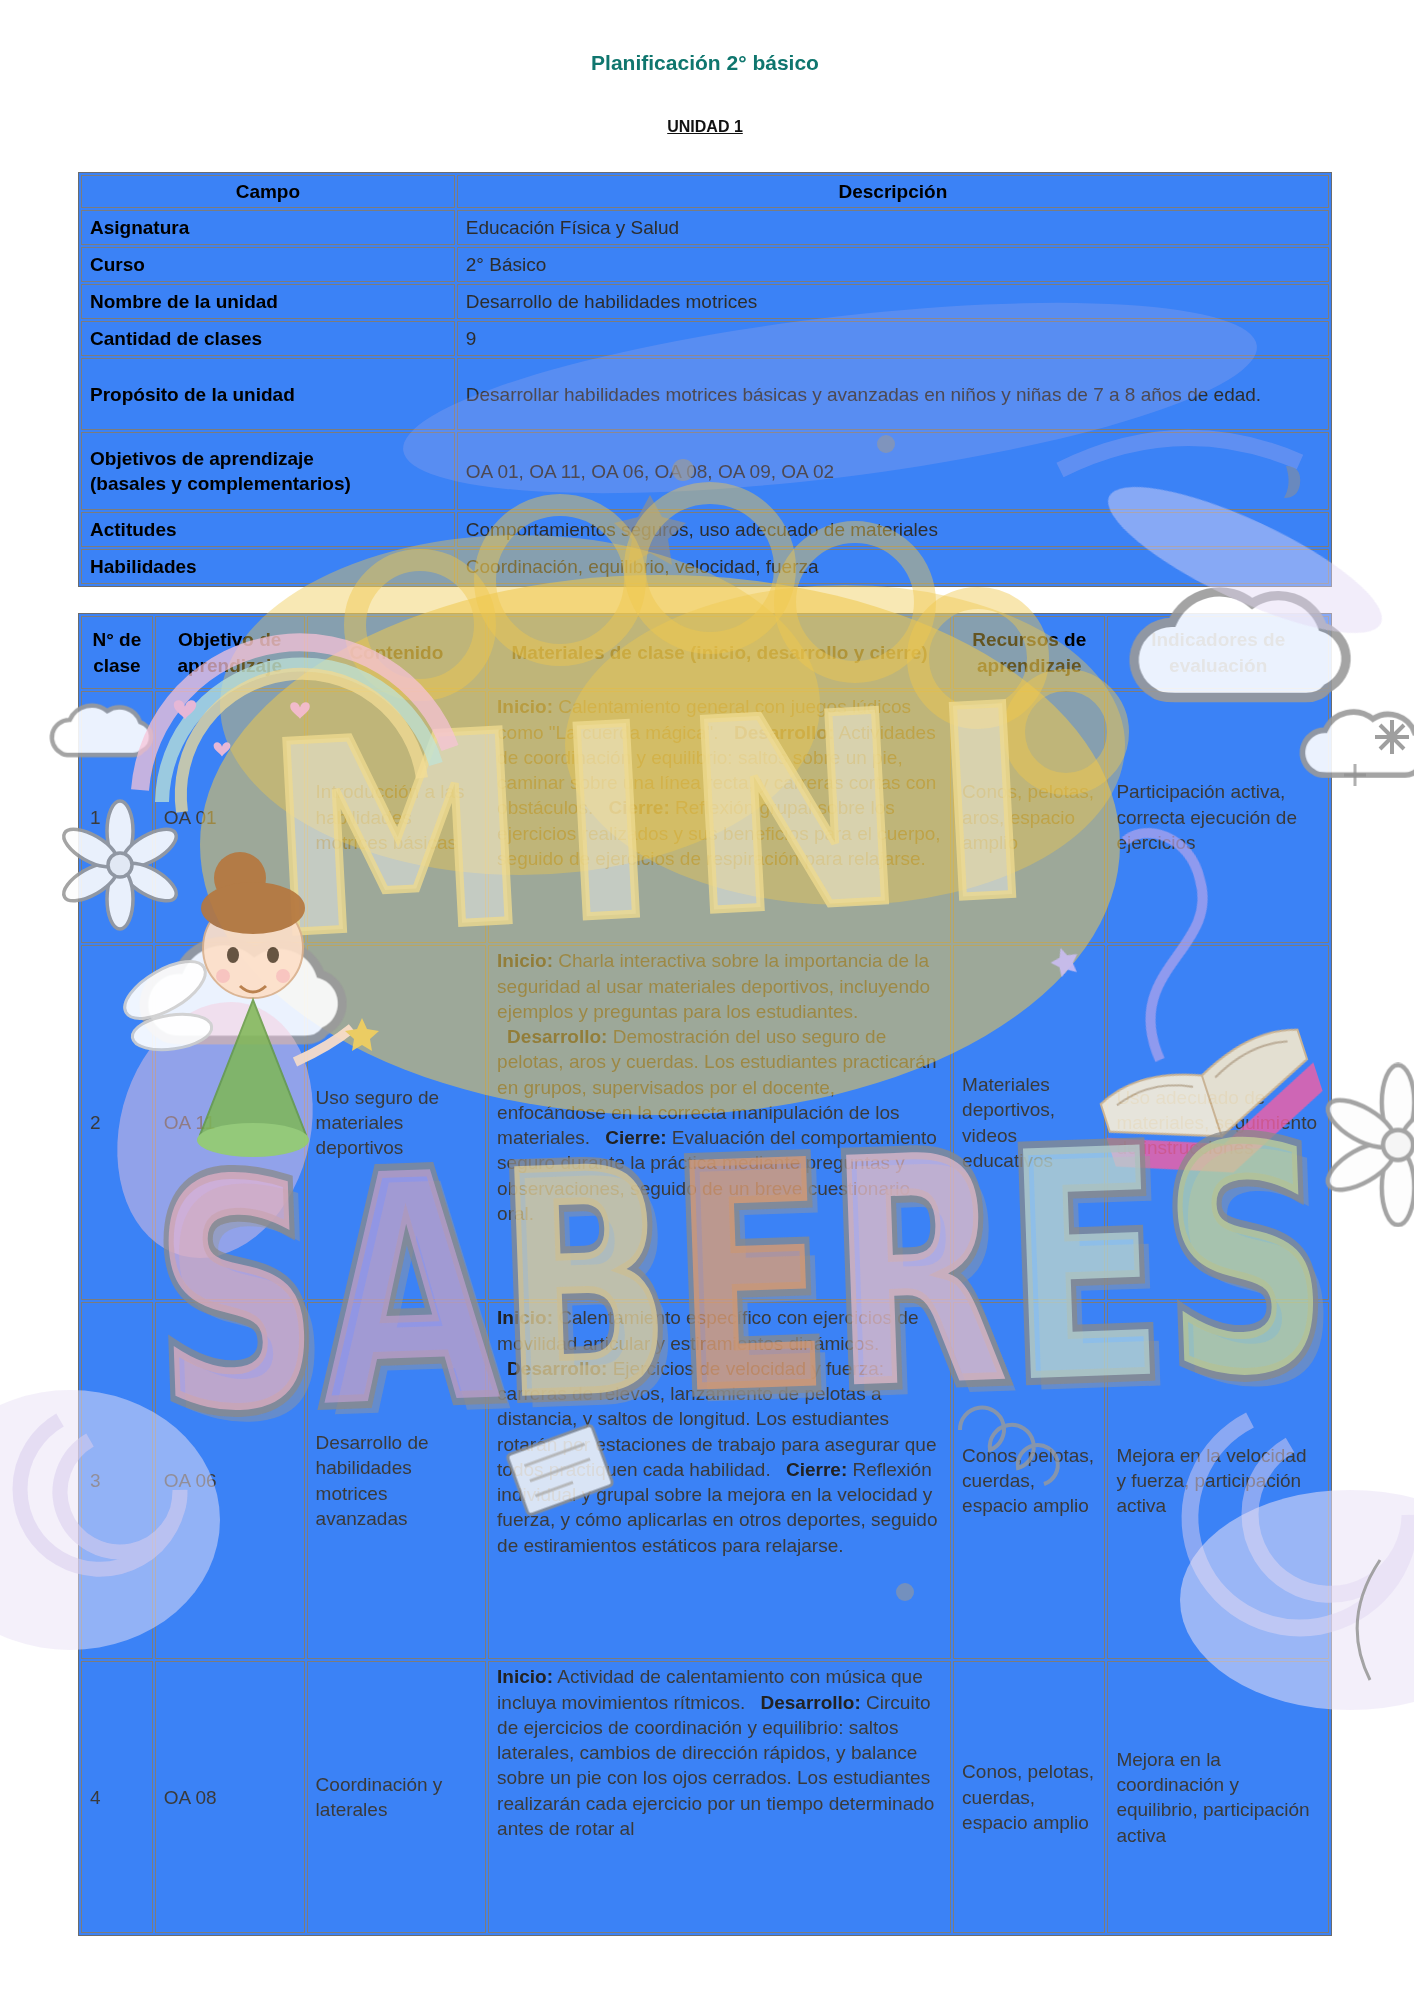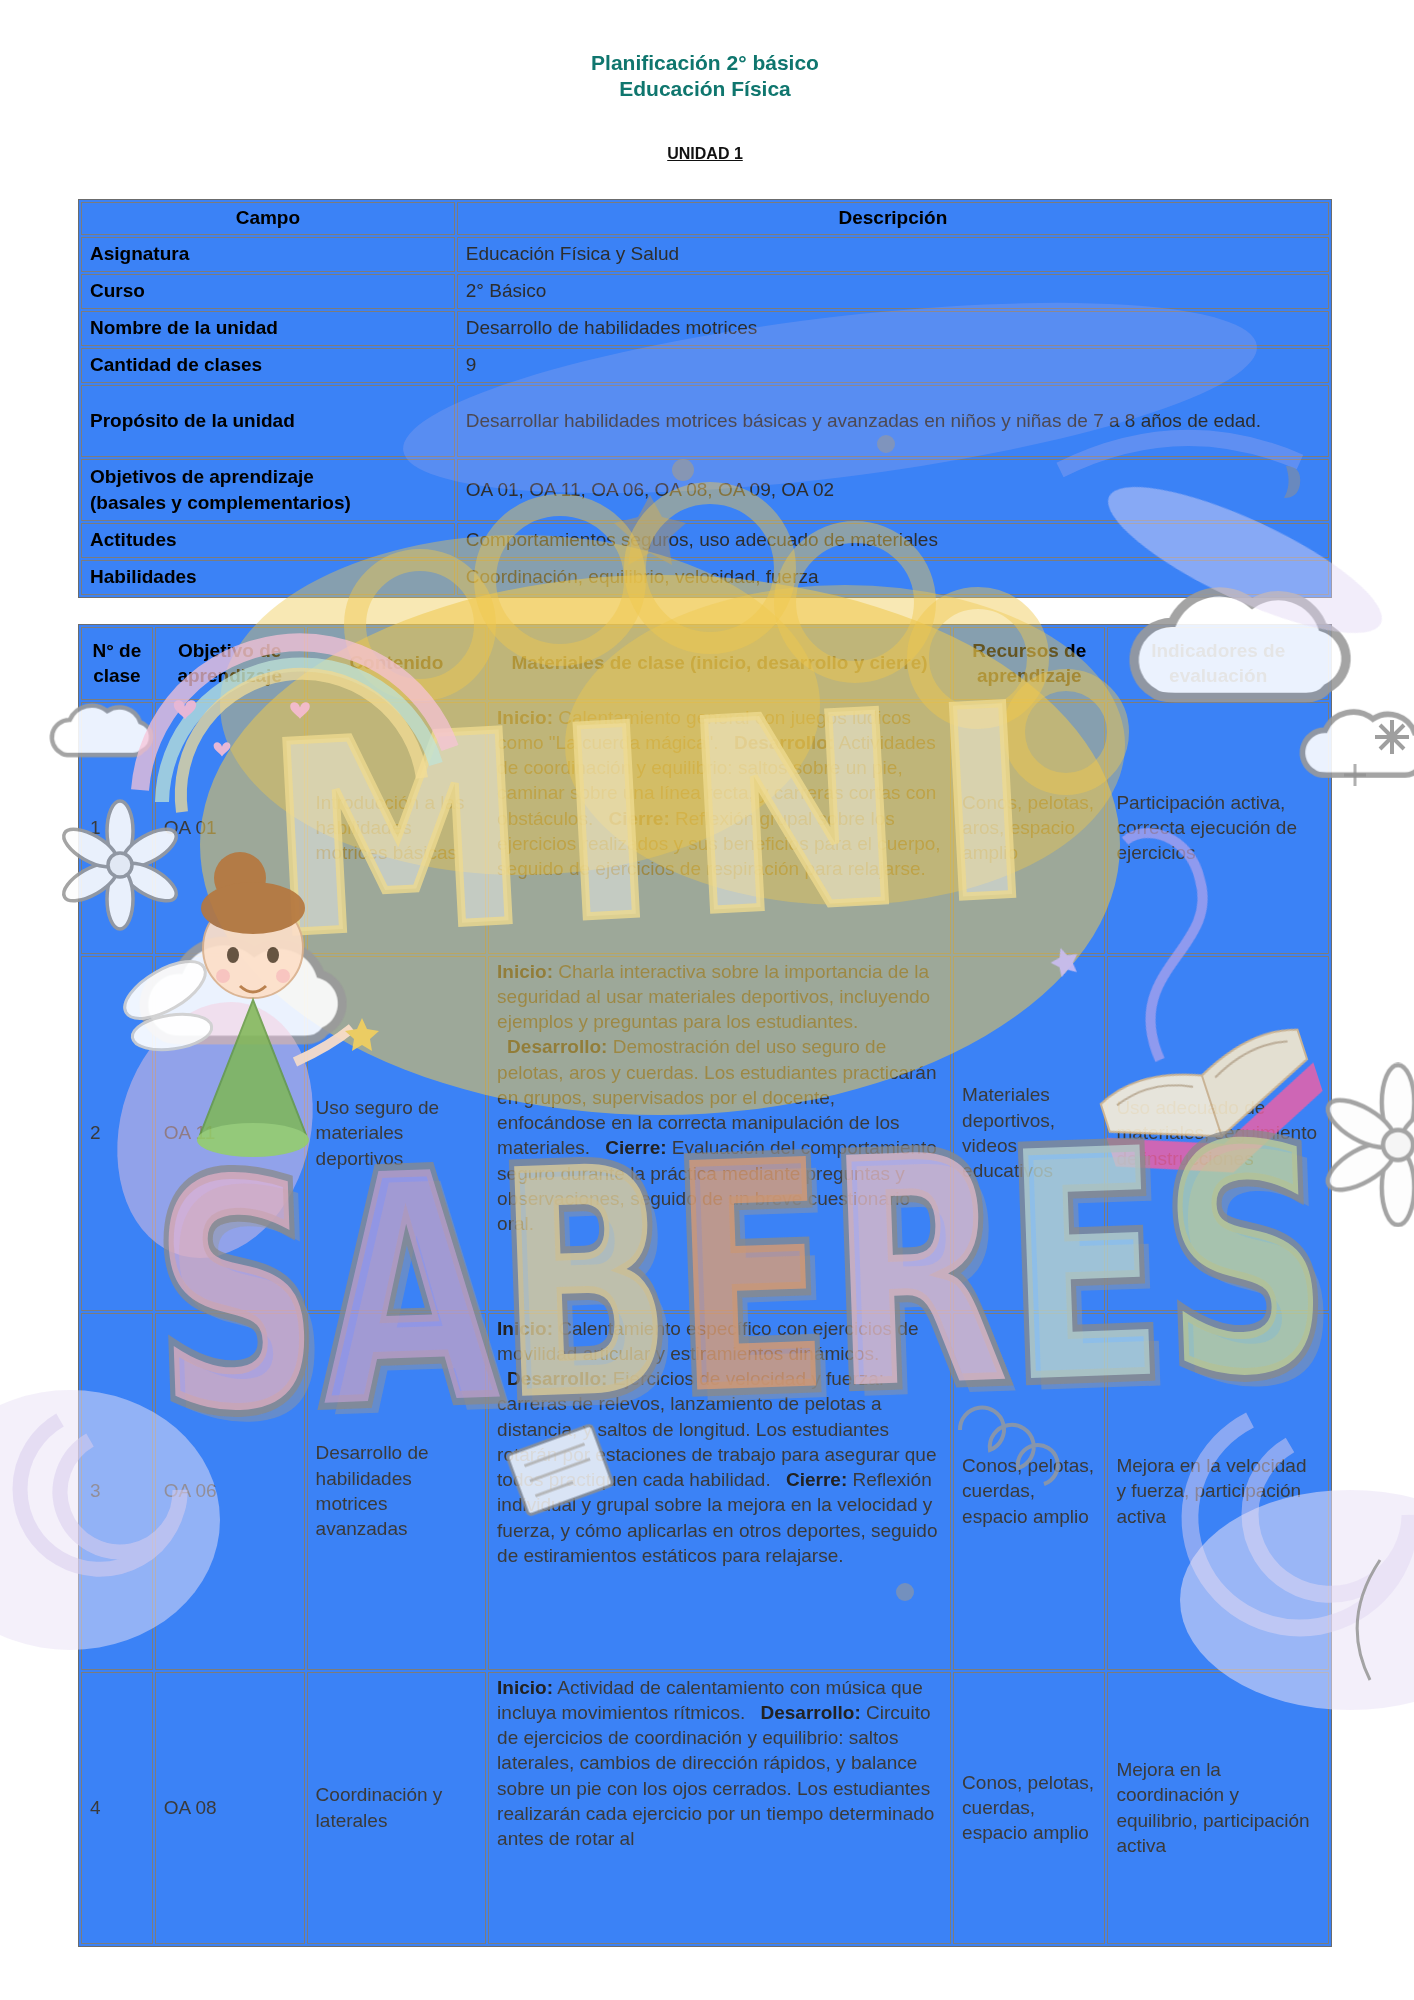--- a/index.html
+++ b/index.html
@@ -23,21 +23,20 @@
   td.c-des b{color:#222}
   td.c-des b.gap{margin-left:10px}
   .wm{position:absolute;left:0;top:0;z-index:2;pointer-events:none}
 </style>
 </head>
 <body>
 
 <div class="doc">
   <div class="title-block">
     <div>Planificación 2° básico</div>
-    <div>Educación Física</div>
   </div>
   <div class="unit-heading">
     <span>UNIDAD 1</span>
   </div>
 
   <table id="info-table">
     <colgroup>
         <col style="width:30%">
         <col style="width:70%">
       </colgroup>
@@ -61,21 +60,21 @@
           <td class="desc">Desarrollo de habilidades motrices</td>
         </tr>
         <tr style="height: 35px;">
           <td class="campo">Cantidad de clases</td>
           <td class="desc">9</td>
         </tr>
         <tr style="height: 72px;">
           <td class="campo">Propósito de la unidad</td>
           <td class="desc">Desarrollar habilidades motrices básicas y avanzadas en niños y niñas de 7 a 8 años de edad.</td>
         </tr>
-        <tr style="height: 62px; padding-left: 28px;">
+        <tr style="height: 78px; padding-left: 28px;">
           <td class="campo">Objetivos de aprendizaje
 (basales y complementarios)</td>
           <td class="desc">OA 01, OA 11, OA 06, OA 08, OA 09, OA 02</td>
         </tr>
         <tr style="height: 35px;">
           <td class="campo">Actitudes</td>
           <td class="desc">Comportamientos seguros, uso adecuado de materiales</td>
         </tr>
         <tr style="height: 35px;">
           <td class="campo">Habilidades</td>

